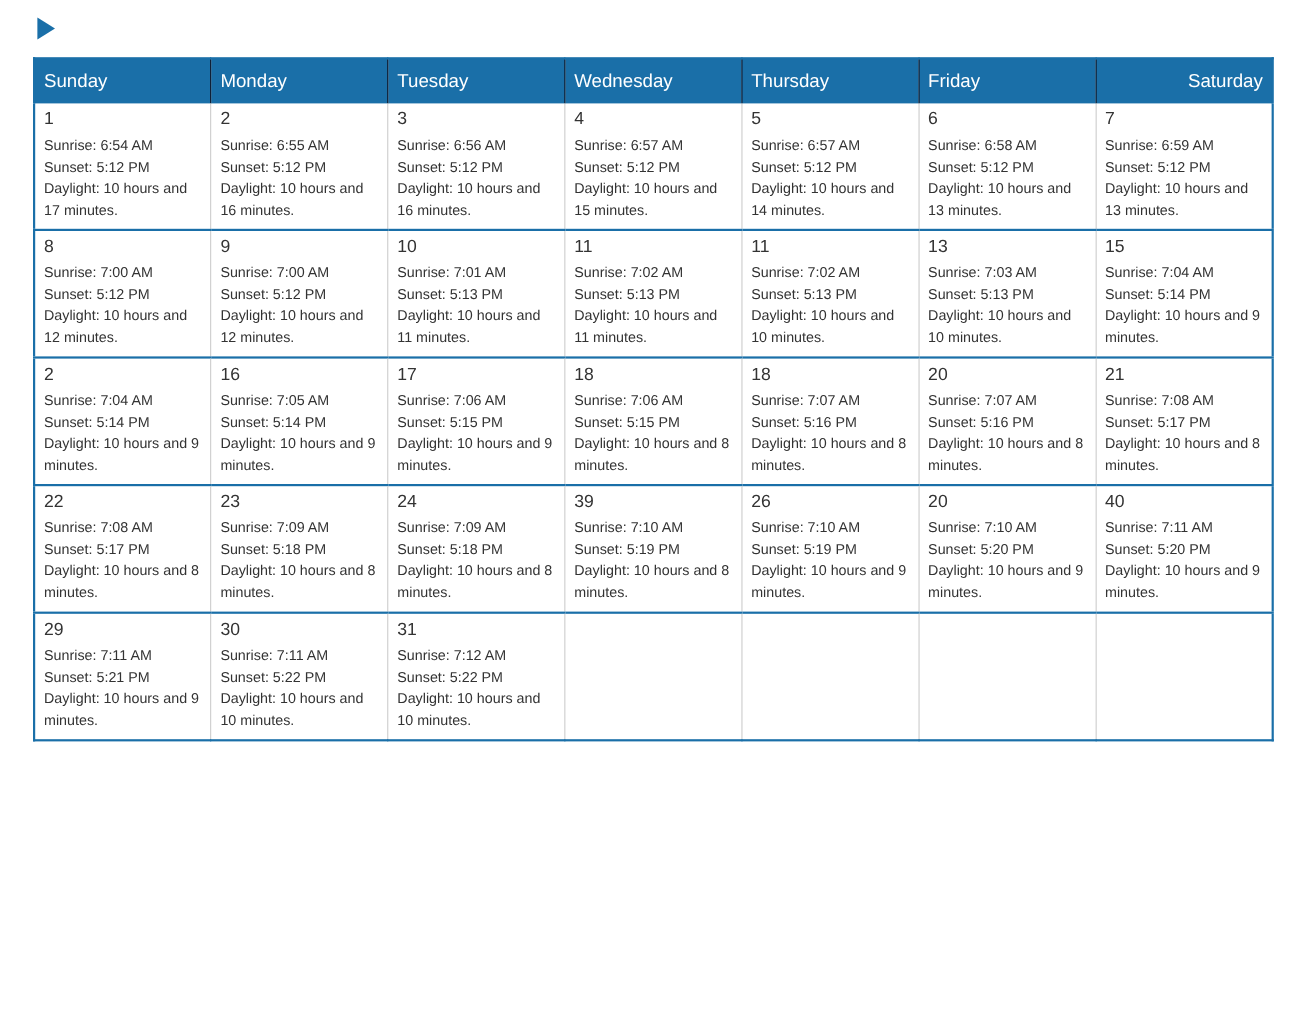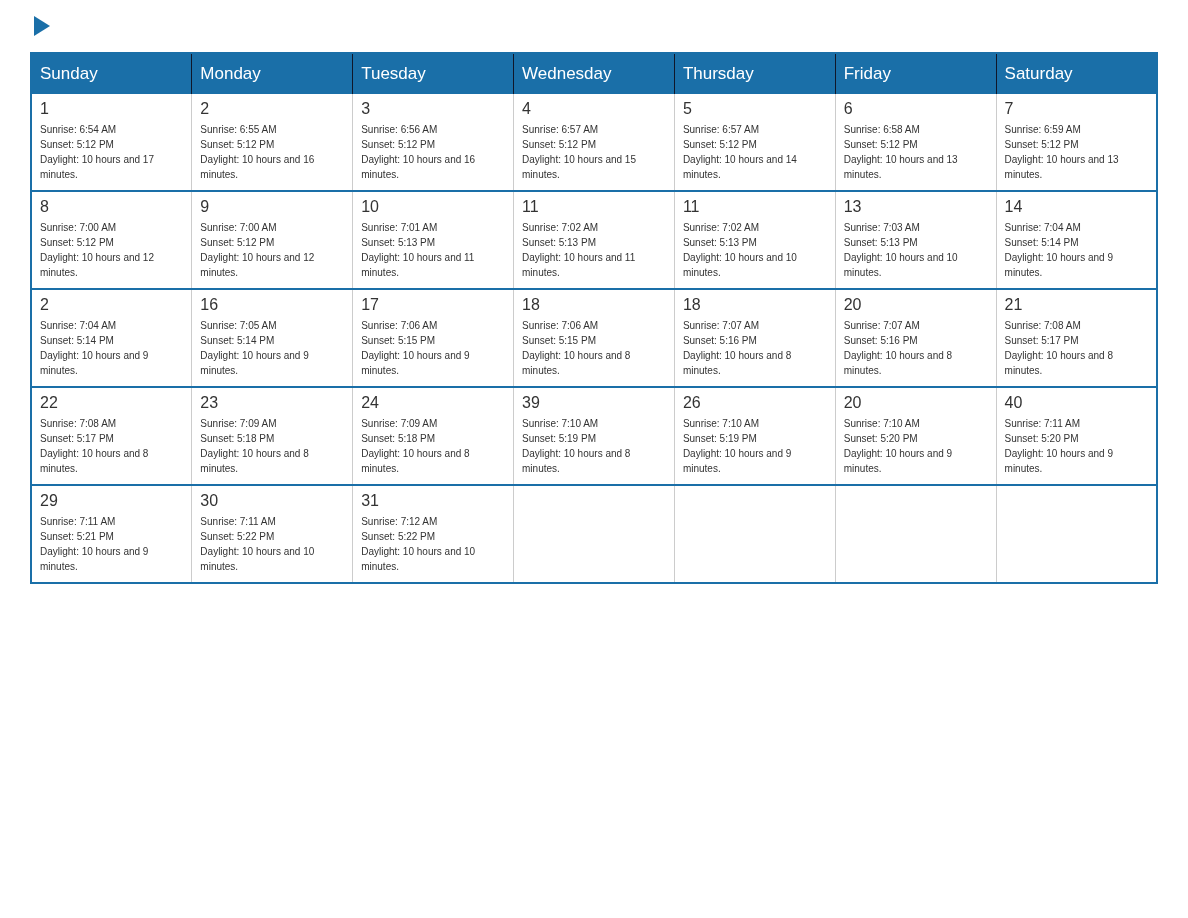--- a/index.html
+++ b/index.html
@@ -69,20 +69,21 @@
       background: #1a6fa8;
       color: #fff;
       padding: 10px 8px;
       font-size: 17px;
       font-weight: normal;
       text-align: left;
       border-right: 1px solid #0f172a;
     }
     .calendar thead tr th:last-child {
       border-right: none;
+      text-align: right;
     }
     .calendar tbody tr td {
       vertical-align: top;
       padding: 6px 8px 8px 8px;
       border-right: 1px solid #ccc;
       border-bottom: 2px solid #1a6fa8;
       font-size: 13px;
       color: #333;
       width: calc(100% / 7);
       min-height: 100px;
@@ -94,21 +95,21 @@
       border-bottom: none;
       margin-top: 48px;
     }
     .day-number {
       font-size: 16px;
       font-weight: normal;
       margin-bottom: 4px;
       display: block;
     }
     .day-info {
-      font-size: 10px;
+      font-size: 13px;
       line-height: 1.5;
       color: #333;
     }
     .empty-cell {
       background: #fff;
     }
   </style>
 </head>
 <body>
 
@@ -188,21 +189,21 @@
         </td>
         <td>
           <span class="day-number">11</span>
 <div class="day-info">Sunrise: 7:02 AM<br>Sunset: 5:13 PM<br>Daylight: 10 hours and 10 minutes.</div>
         </td>
         <td>
           <span class="day-number">13</span>
 <div class="day-info">Sunrise: 7:03 AM<br>Sunset: 5:13 PM<br>Daylight: 10 hours and 10 minutes.</div>
         </td>
         <td>
-          <span class="day-number">14</span>
+          <span class="day-number">15</span>
 <div class="day-info">Sunrise: 7:04 AM<br>Sunset: 5:14 PM<br>Daylight: 10 hours and 9 minutes.</div>
         </td>
       </tr>
       <tr>
         <td>
           <span class="day-number">2</span>
 <div class="day-info">Sunrise: 7:04 AM<br>Sunset: 5:14 PM<br>Daylight: 10 hours and 9 minutes.</div>
         </td>
         <td>
           <span class="day-number">16</span>

